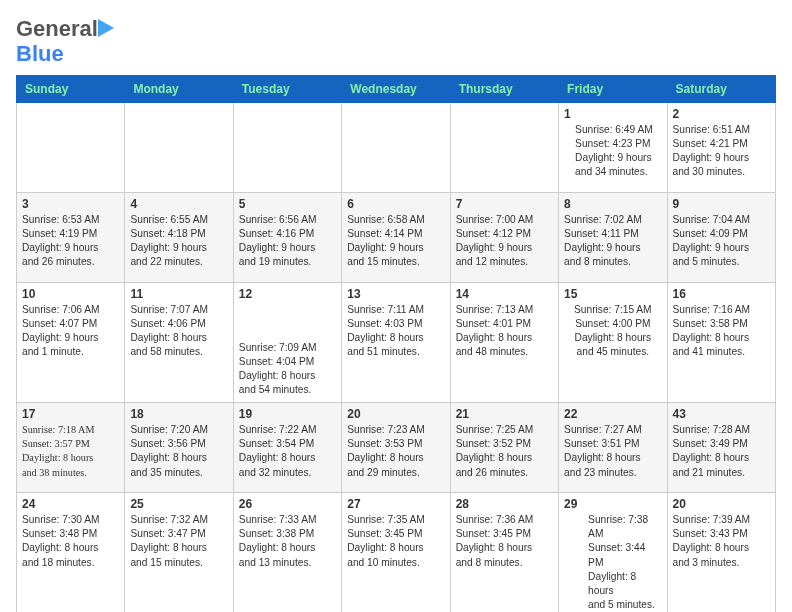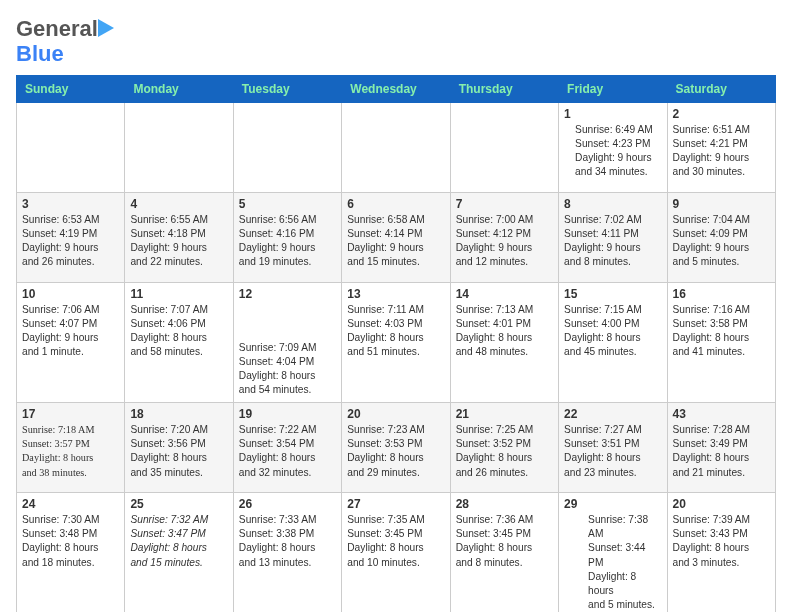--- a/index.html
+++ b/index.html
@@ -217,21 +217,21 @@
         </td>
         <td>
           <span class="day-number">14</span>
           <div class="day-info" style="white-space: pre-line;">Sunrise: 7:13 AM
 Sunset: 4:01 PM
 Daylight: 8 hours
 and 48 minutes.</div>
         </td>
         <td>
           <span class="day-number">15</span>
-          <div class="day-info" style="white-space: pre-line;">Sunrise: 7:15 AM
+          <div class="day-info" style="white-space: pre-line; text-align: center;">Sunrise: 7:15 AM
 Sunset: 4:00 PM
 Daylight: 8 hours
 and 45 minutes.</div>
         </td>
         <td>
           <span class="day-number">16</span>
           <div class="day-info" style="white-space: pre-line;">Sunrise: 7:16 AM
 Sunset: 3:58 PM
 Daylight: 8 hours
 and 41 minutes.</div>
@@ -291,21 +291,21 @@
       <tr>
         <td>
           <span class="day-number">24</span>
           <div class="day-info" style="white-space: pre-line;">Sunrise: 7:30 AM
 Sunset: 3:48 PM
 Daylight: 8 hours
 and 18 minutes.</div>
         </td>
         <td>
           <span class="day-number">25</span>
-          <div class="day-info" style="white-space: pre-line; font-style: italic;">Sunrise: 7:32 AM
+          <div class="day-info" style="white-space: pre-line;">Sunrise: 7:32 AM
 Sunset: 3:47 PM
 Daylight: 8 hours
 and 15 minutes.</div>
         </td>
         <td>
           <span class="day-number">26</span>
           <div class="day-info" style="white-space: pre-line;">Sunrise: 7:33 AM
 Sunset: 3:38 PM
 Daylight: 8 hours
 and 13 minutes.</div>

